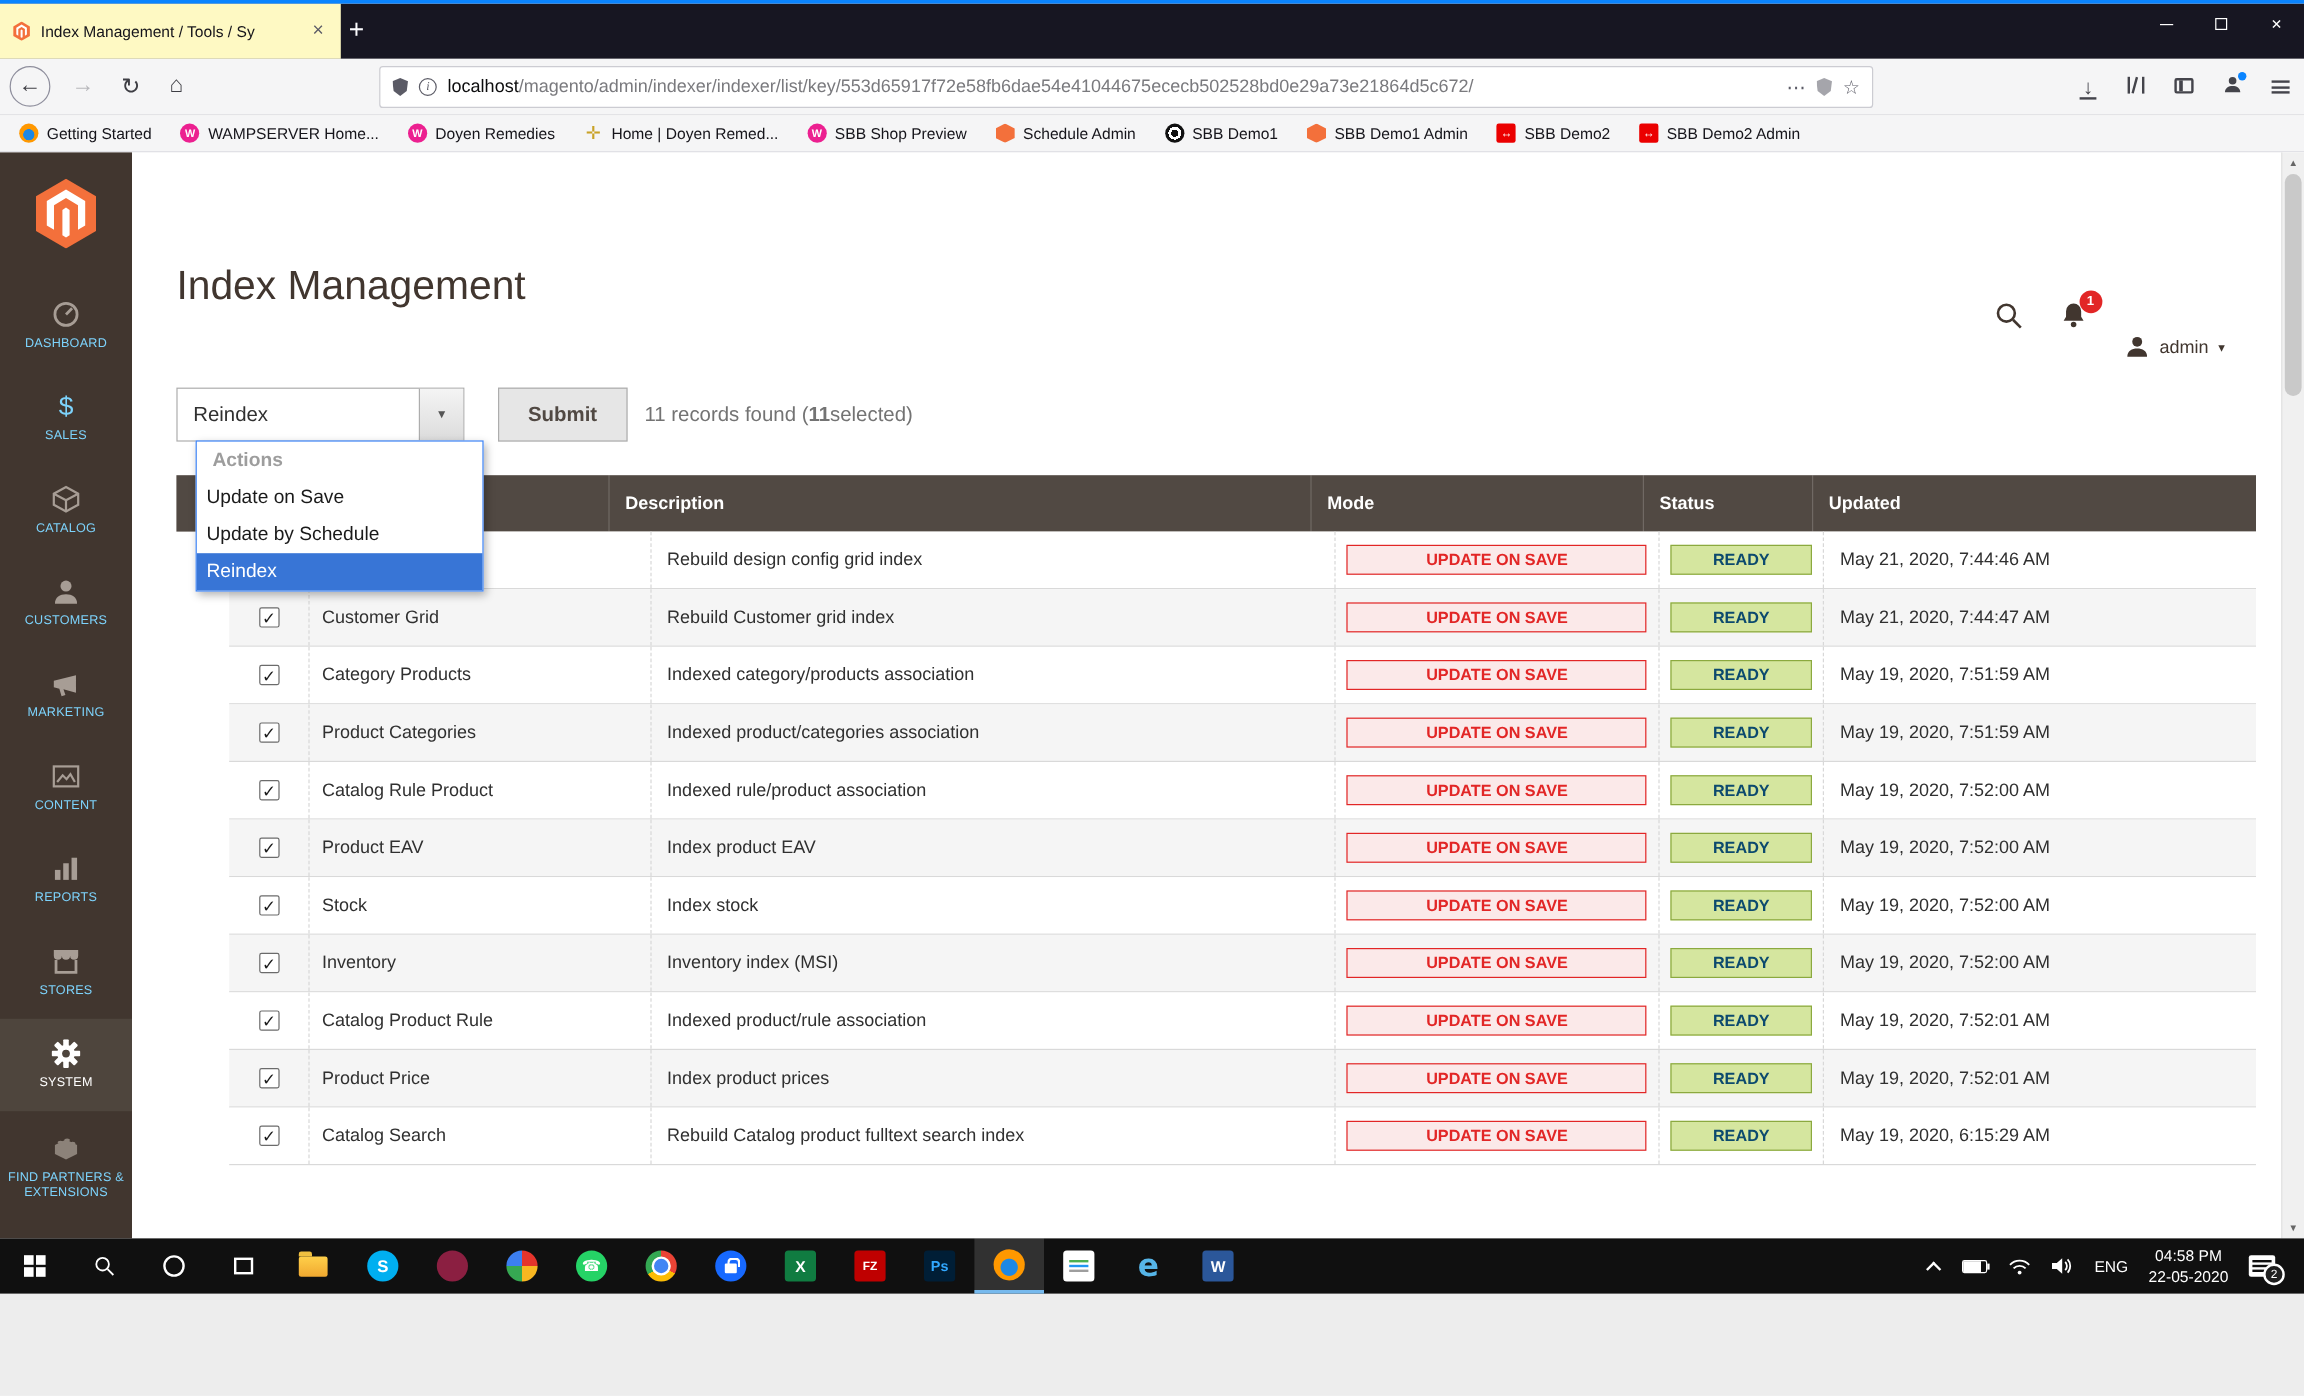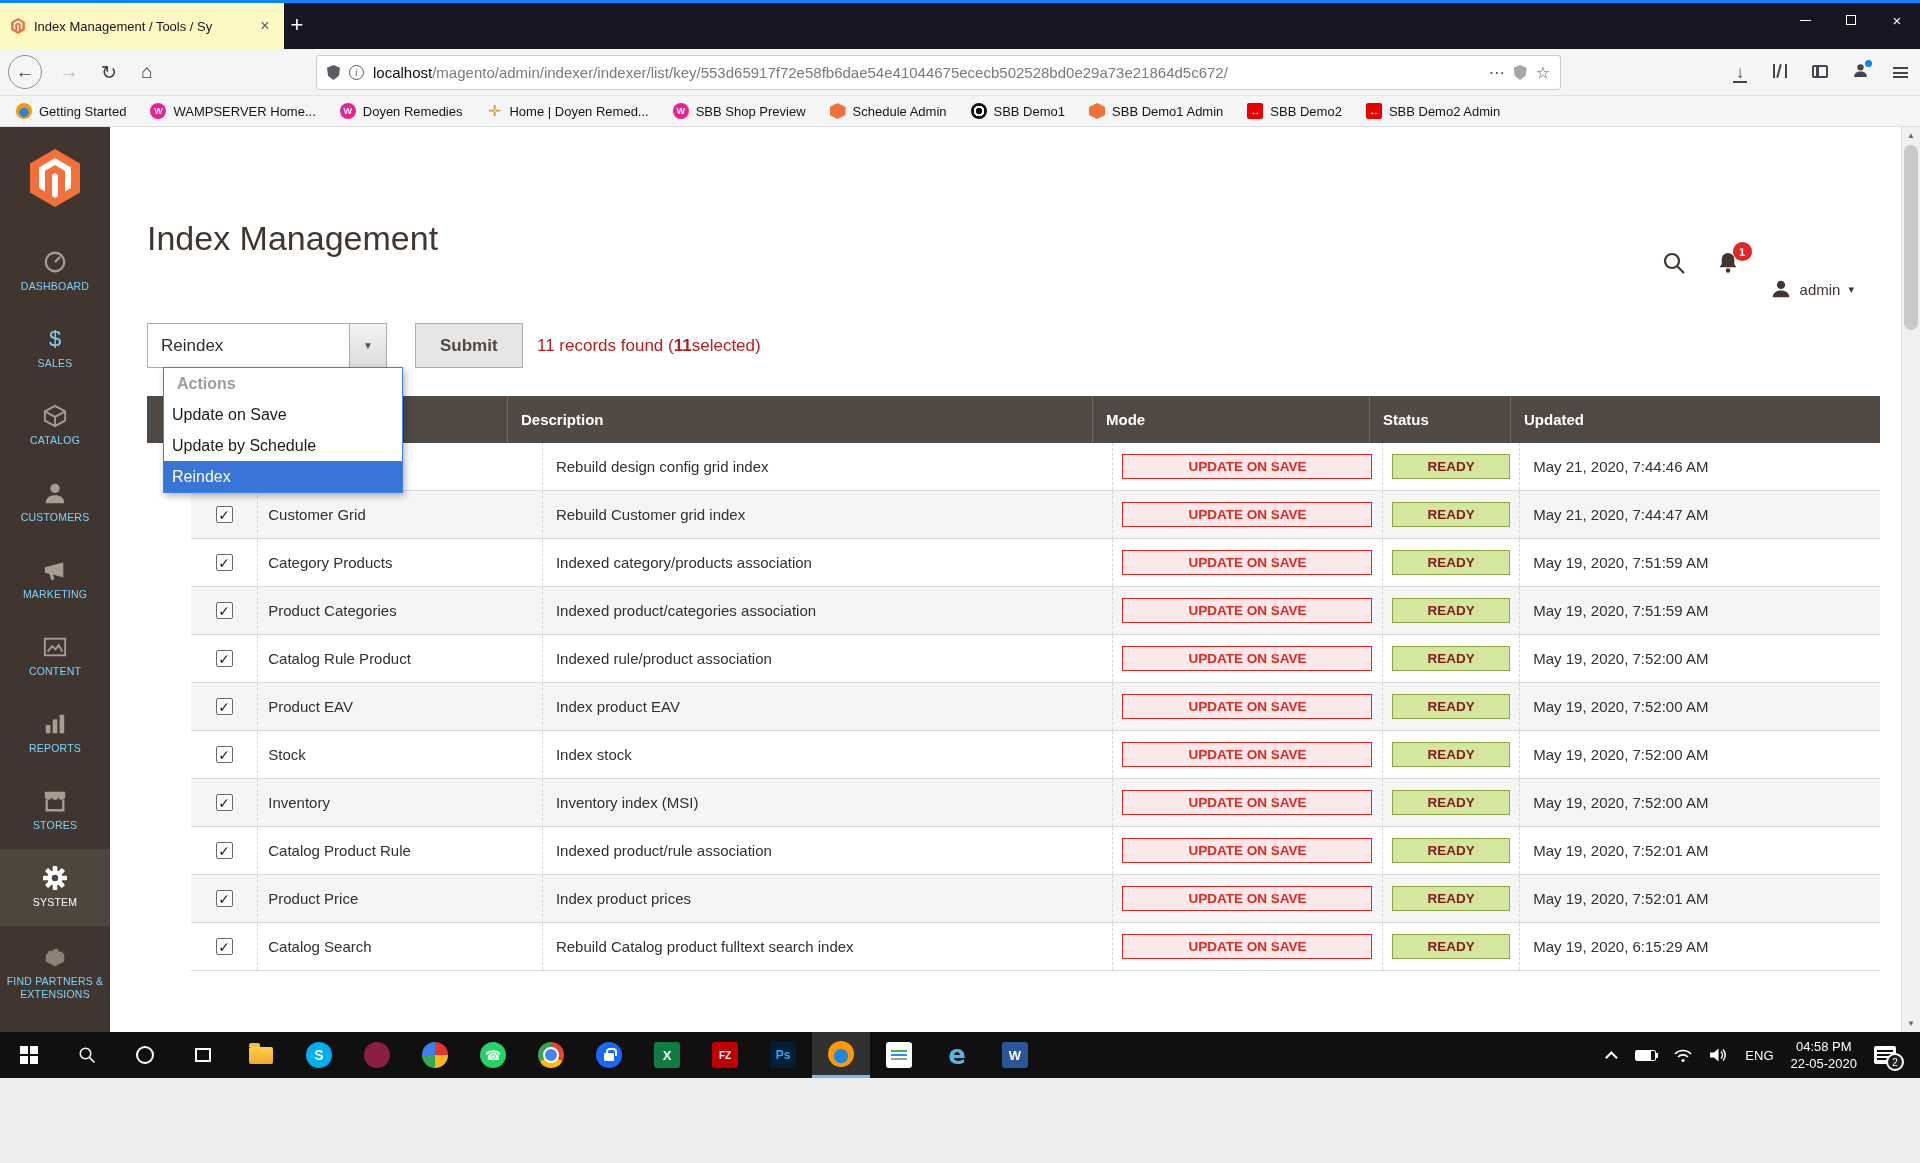--- a/index.html
+++ b/index.html
@@ -81,21 +81,21 @@
   .hicon { position:relative; }
   .badge-notif { position:absolute; top:-9px; right:-12px; min-width:19px; height:19px; border-radius:10px; background:#e22626; color:#fff; font-size:11px; font-weight:bold; display:flex; align-items:center; justify-content:center; padding:0 4px; }
   .admin-wrap { display:flex; align-items:center; gap:8px; color:#41362f; font-size:15px;margin-top:48px; }
   .caret-down { color:#41362f; font-size:11px; }
 
   
   .sel { position:absolute; left:147px; top:196px; width:240px; height:45px; background:#fff; border:1px solid #adadad; display:flex; align-items:stretch; font-size:17px; color:#303030; }
   .sel .val { flex:1; display:flex; align-items:center; padding-left:13px; }
   .sel .arrowbox { width:37px; border-left:1px solid #adadad; background:linear-gradient(#f4f4f4,#dcdcdc); display:flex; align-items:center; justify-content:center; color:#555; font-size:10px; }
   .submit-btn { position:absolute; left:415px; top:196px; height:45px; padding:0 24px; background:#e6e6e6; border:1px solid #adadad; font-size:17px; font-weight:bold; color:#514943; display:flex; align-items:center; }
-  .records { position:absolute; left:537px; top:196px; height:45px; display:flex; align-items:center; font-size:17px; color:#b91c1c; }
+  .records { position:absolute; left:537px; top:196px; height:45px; display:flex; align-items:center; font-size:17px; color:#737373; }
 
   
   .ddpanel { position:absolute; left:163px; top:240px; width:240px; background:#fff; border:1px solid #3b82f6; box-shadow:2px 3px 7px rgba(0,0,0,.3); z-index:60; }
   .dd-group { height:31px; line-height:31px; padding-left:13px; font-size:16px; font-weight:bold; color:#9d9d9d; }
   .dd-opt { height:31px; line-height:31px; padding-left:8px; font-size:16px; color:#1a1a1a; }
   .dd-opt.sel-opt { background:#3875d6; color:#fff; }
 
   
   .grid { position:absolute; left:147px; top:269px; width:1733px; }
   .thead { display:flex; height:47px; background:#514943; color:#fff; font-size:15px; font-weight:bold; align-items:center; }
@@ -106,21 +106,21 @@
   .c-title { width:292px; padding-left:10px; height:100%; display:flex; align-items:center; border-left:1px dashed #d8d8d8; }
   .c-desc { width:585px; padding-left:13px; height:100%; display:flex; align-items:center; border-left:1px dashed #d8d8d8; }
   .c-mode { width:277px; height:100%; display:flex; align-items:center; justify-content:center; border-left:1px dashed #d8d8d8; }
   .c-status { width:141px; height:100%; display:flex; align-items:center; justify-content:center; border-left:1px dashed #d8d8d8; }
   .c-upd { width:370px; padding-left:13px; height:100%; display:flex; align-items:center; border-left:1px dashed #d8d8d8; }
   .thead .c-title, .thead .c-desc, .thead .c-mode, .thead .c-status, .thead .c-upd { border-left:1px solid rgba(255,255,255,.18); }
   .thead .c-mode { justify-content:flex-start; padding-left:13px; }
   .thead .c-status { justify-content:flex-start; padding-left:13px; }
   .chk { width:17px; height:17px; background:#fff; border:1px solid #6b6b6b; border-radius:2px; display:flex; align-items:center; justify-content:center; font-size:14px; font-weight:bold; color:#1a1a1a; line-height:1; }
   .badge-mode { display:block; width:250px; text-align:center; border:1px solid #e22626; background:#fbe9e9; color:#e22626; font-weight:bold; font-size:13.5px; padding:4px 0; }
-  .badge-status { display:block; width:118px; text-align:center; border:1px solid #8ba93f; background:#d5e69f; color:#7f1d1d; font-weight:bold; font-size:13.5px; padding:4px 0; }
+  .badge-status { display:block; width:118px; text-align:center; border:1px solid #8ba93f; background:#d5e69f; color:#0c4a6e; font-weight:bold; font-size:13.5px; padding:4px 0; }
 
   
   .taskbar { position:absolute; left:0; top:1032px; width:1920px; height:46px; background:#101010; display:flex; align-items:stretch; z-index:10; }
   .tb-btn { width:58px; display:flex; align-items:center; justify-content:center; position:relative; }
   .tb-btn.active-app { background:rgba(255,255,255,.14); border-bottom:3px solid #76b9ed; }
   .win-glyph { display:grid; grid-template-columns:8px 8px; grid-template-rows:8px 8px; gap:2px; }
   .win-glyph div { background:#fff; }
   .ring { width:18px; height:18px; border:2px solid #fff; border-radius:50%; }
   .tv-glyph { width:16px; height:14px; border:2px solid #fff; }
   .folder-ic { width:24px; height:17px; background:linear-gradient(#ffd04a,#f0a830); border-radius:2px; position:relative; }

